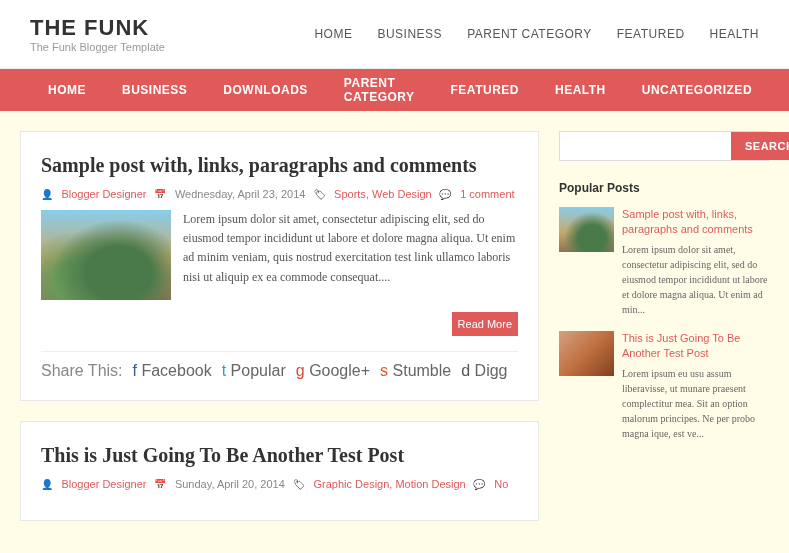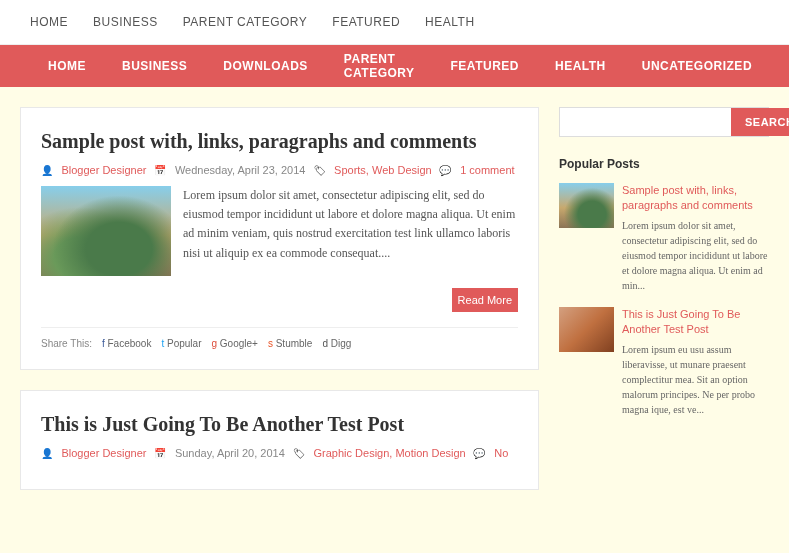--- a/index.html
+++ b/index.html
@@ -147,21 +147,21 @@
       margin-bottom: 5px;
     }
     .clearfix::after { content: ''; display: block; clear: both; }
     .share-bar {
       border-top: 1px solid #eee;
       padding-top: 10px;
       margin-top: 10px;
       display: flex;
       align-items: center;
       gap: 10px;
-      font-size: 10px;
+      font-size: 16px;
       font-family: Arial, sans-serif;
     }
     .share-label { color: #888; }
     .share-item { color: #666; cursor: pointer; }
     
     #search-box {
       display: flex;
       margin-bottom: 20px;
       border: 1px solid #ddd;
     }
@@ -222,20 +222,24 @@
       color: #666;
       font-family: Georgia, serif;
       line-height: 1.5;
     }
     .post-title-2 { font-size: 20px; }
   </style>
 </head>
 <body>
 
 <div id="header">
+  <div id="site-title-area">
+    <div id="site-title">THE FUNK</div>
+    <div id="site-subtitle">The Funk Blogger Template</div>
+  </div>
   <nav id="top-nav">
 
   <a class="top-nav-item">HOME</a>
       <a class="top-nav-item">BUSINESS</a>
       <a class="top-nav-item">PARENT CATEGORY</a>
       <a class="top-nav-item">FEATURED</a>
       <a class="top-nav-item">HEALTH</a>
     </nav>
 </div>
 

